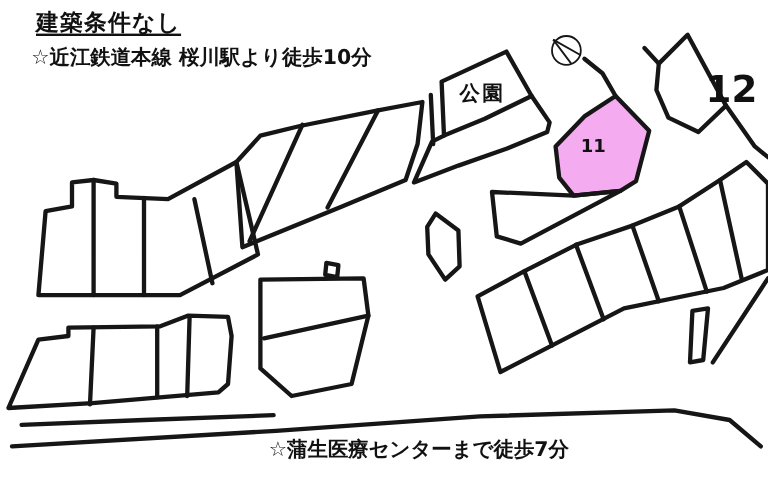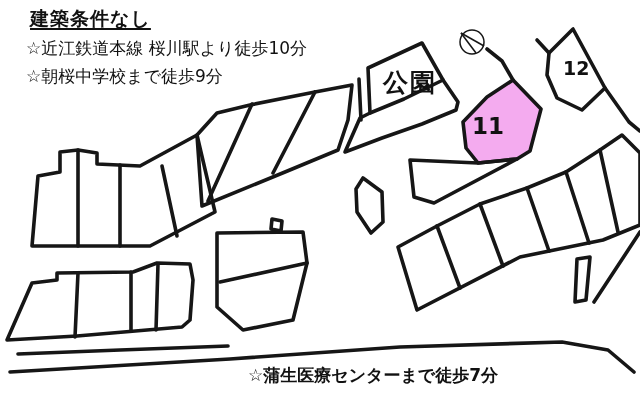--- a/index.html
+++ b/index.html
@@ -6,27 +6,27 @@
   #stage{
     position:relative;width:640px;height:416px;background:#ffffff;overflow:hidden;
     font-family:"DejaVu Sans","Liberation Sans",sans-serif;
   }
   #map-svg{position:absolute;left:0;top:0;}
   .title{
     position:absolute;left:30px;top:6px;font-size:19px;font-weight:bold;color:#111;
     text-decoration:underline;text-underline-offset:3px;text-decoration-thickness:2px;
     letter-spacing:1px;
   }
-  .bullets{position:absolute;left:26px;top:34px;font-size:17px;font-weight:normal;color:#111;}
+  .bullets{position:absolute;left:26px;top:34px;font-size:17px;font-weight:bold;color:#111;}
   .bullets .b{height:28px;line-height:28px;white-space:nowrap;}
   .map-label{position:absolute;font-weight:bold;color:#111;white-space:nowrap;}
-  .lbl-park{left:383px;top:66px;font-size:25px;letter-spacing:2px;}
-  .lbl-11{left:472px;top:113px;font-size:23px;}
-  .lbl-12{left:563px;top:57px;font-size:19px;}
-  .notes{position:absolute;left:248px;top:361px;font-size:17px;font-weight:bold;color:#111;}
+  .lbl-park{left:383px;top:66px;font-size:17px;letter-spacing:2px;}
+  .lbl-11{left:484px;top:113px;font-size:15px;}
+  .lbl-12{left:588px;top:57px;font-size:31px;}
+  .notes{position:absolute;left:224px;top:361px;font-size:17px;font-weight:bold;color:#111;}
   .notes .n{height:28px;line-height:28px;white-space:nowrap;}
 </style>
 </head>
 <body>
 
 <div id="stage">
 
   <svg id="map-svg" width="640" height="416" viewBox="0 0 640 416">
       <path d="M38,176 L60,172 L60,152 L78,150 L97,153 L97,164 L140,166 L197,135 L215,212 L150,246 L32,246 Z" fill="none" stroke="#161616" stroke-width="3.6" stroke-linejoin="round" stroke-linecap="round"></path>
       <path d="M78,150 L78,246 M120,165 L120,246 M162,166 L177,236" fill="none" stroke="#161616" stroke-width="3.6" stroke-linejoin="round" stroke-linecap="round"></path>
@@ -55,21 +55,20 @@
       <path d="M577,259 L590,257 L586,300 L575,302 Z" fill="none" stroke="#161616" stroke-width="3.6" stroke-linejoin="round" stroke-linecap="round"></path>
       <circle cx="472" cy="42" r="12" fill="none" stroke="#161616" stroke-width="1.5"></circle>
       <line x1="461" y1="33" x2="484" y2="46" stroke="#161616" stroke-width="1.5"></line>
       <line x1="461" y1="33" x2="476" y2="53" stroke="#161616" stroke-width="1.5"></line>
     </svg>
 
   <div class="title">建築条件なし</div>
 
   <div class="bullets">
     <div class="b">☆近江鉄道本線 桜川駅より徒歩10分</div>
-    <div class="b">☆朝桜中学校まで徒歩9分</div>
   </div>
 
   <div class="map-label lbl-park">公園</div>
   <div class="map-label lbl-11">11</div>
   <div class="map-label lbl-12">12</div>
 
   <div class="notes">
     <div class="n">☆蒲生医療センターまで徒歩7分</div>
   </div>
 

